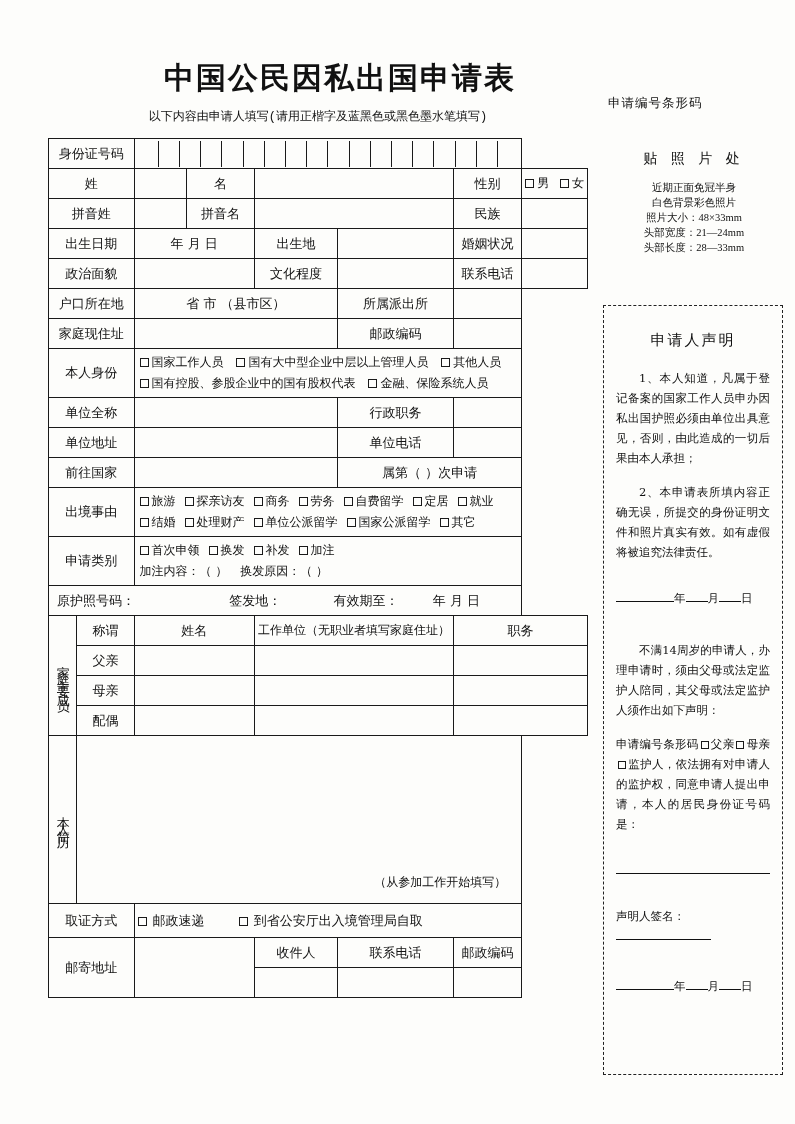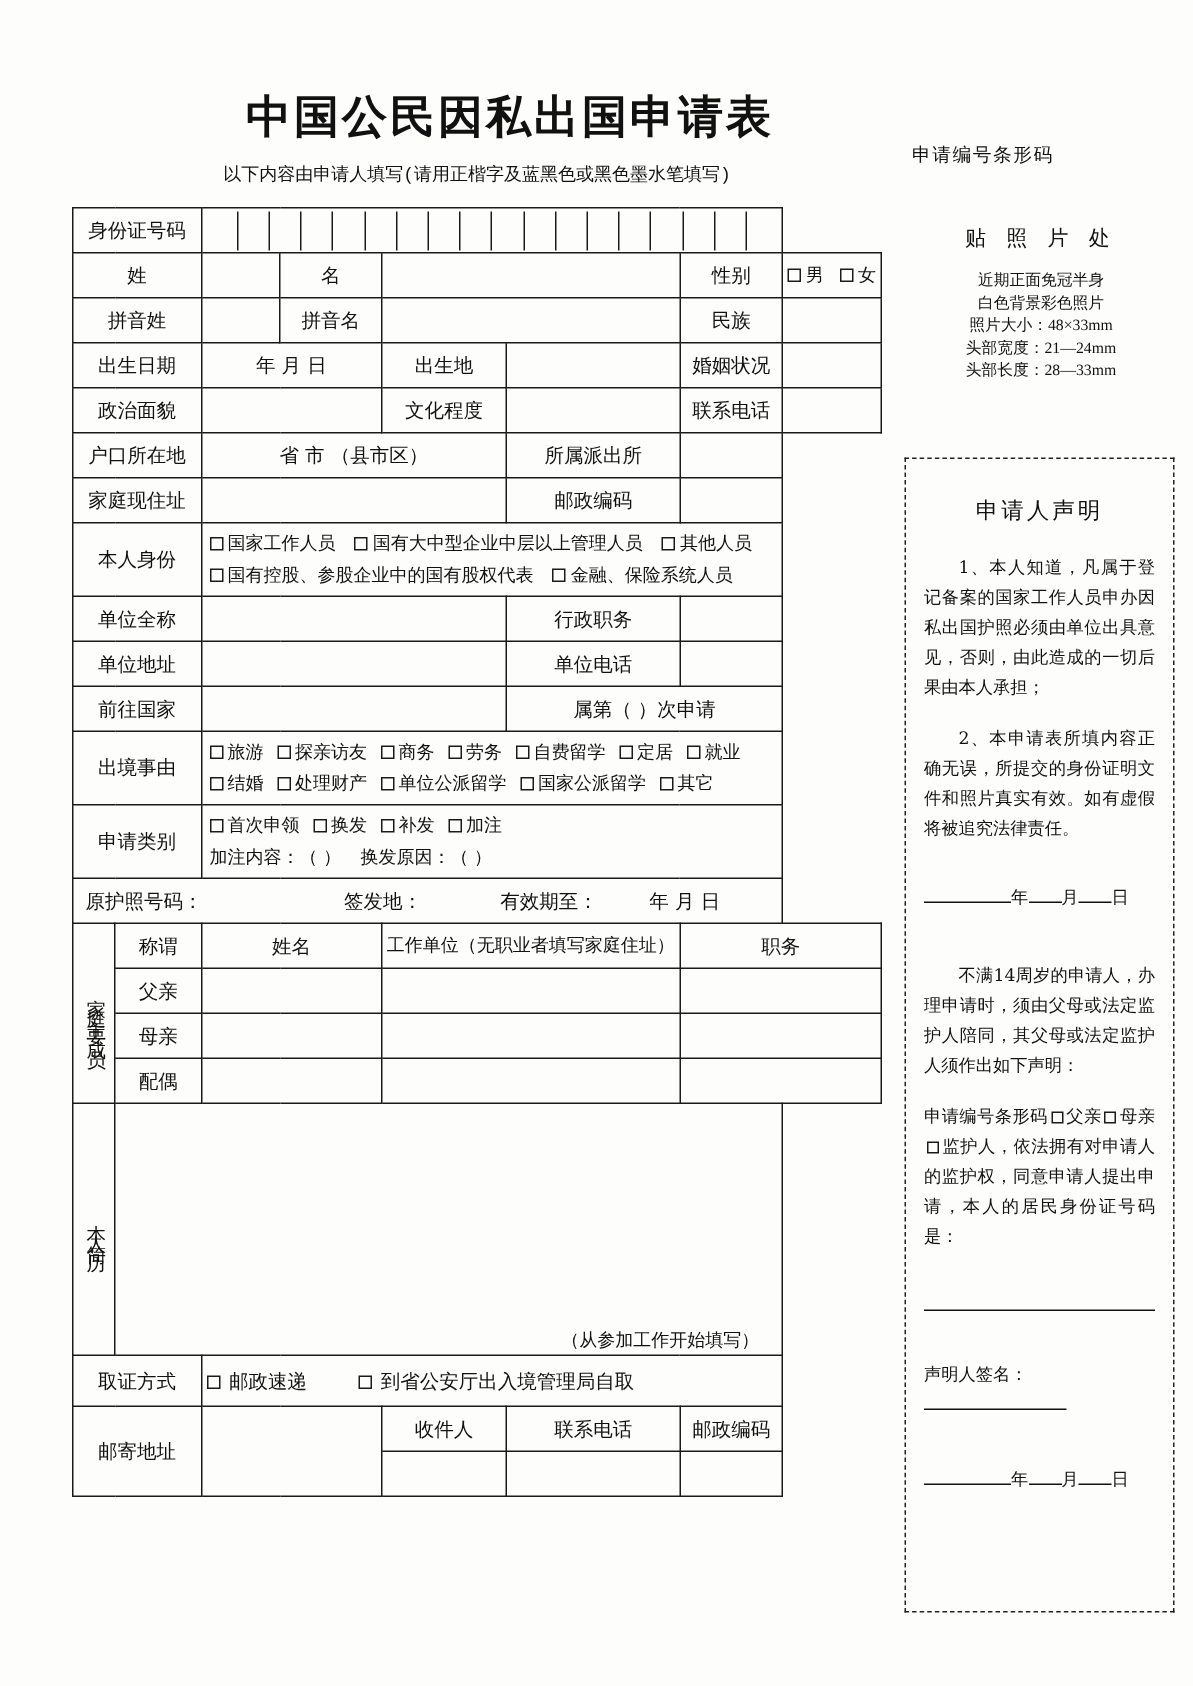--- a/index.html
+++ b/index.html
@@ -300,21 +300,21 @@
       <td class="lbl">配偶</td>
       <td colspan="2"></td>
       <td colspan="2"></td>
       <td colspan="2"></td>
     </tr>
 
     <tr>
       <td class="vcell">
         <div class="vlabel">本人简历</div>
       </td>
-      <td colspan="6" style="height:168px;vertical-align:bottom;padding-bottom:1px">
+      <td colspan="6" style="height:168px;vertical-align:bottom;padding-bottom:12px">
         <div class="inner-note">（从参加工作开始填写）</div>
       </td>
     </tr>
 
     <tr>
       <td colspan="2" class="lbl">取证方式</td>
       <td colspan="5" style="height:34px">
         <span class="opt" style="margin-right:30px"><span class="ck" style="margin-right:6px"></span><span>邮政速递</span></span>
         <span class="opt"><span class="ck" style="margin-right:6px"></span><span>到省公安厅出入境管理局自取</span></span>
       </td>

